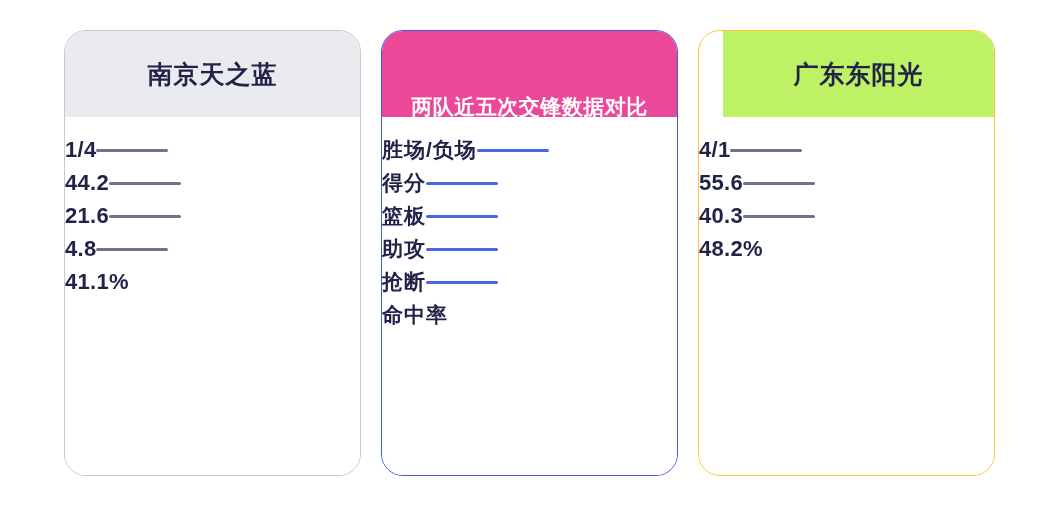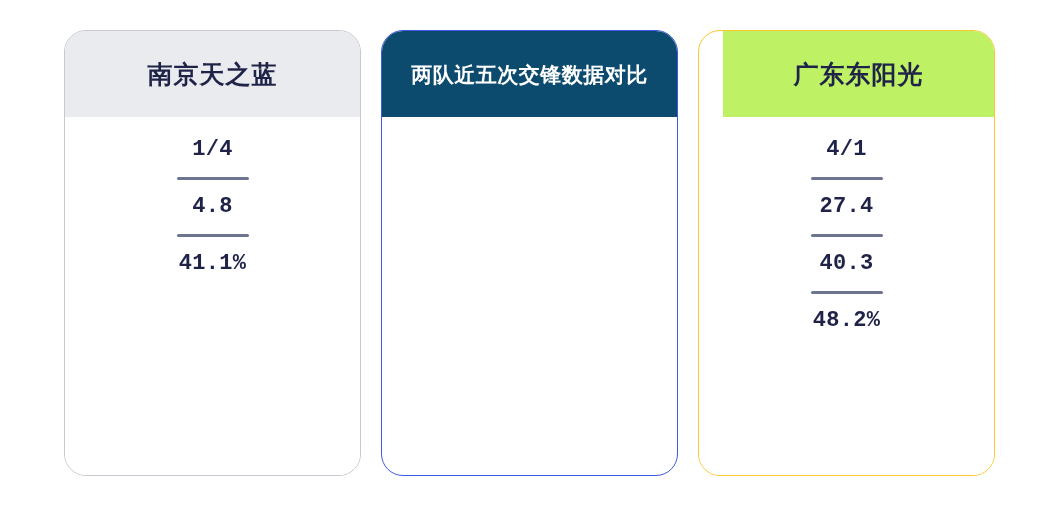--- a/index.html
+++ b/index.html
@@ -52,21 +52,22 @@
     height: 86px;
     flex: 0 0 86px;
     display: flex;
     align-items: center;
     justify-content: center;
   }
   .card-left .card-header {
     background: #eaebee;
   }
   .card-center .card-header {
-    background: #0c4a6e;
+    background: #ec4899;
+    align-items: flex-end;
   }
   .card-right .card-header {
     background: #bef264;
     margin-left: 24px;
   }
 
   .card-title {
     font-size: 25px;
     font-weight: bold;
     letter-spacing: 1px;
@@ -82,23 +83,21 @@
     display: flex;
     flex-direction: column;
     align-items: center;
     justify-content: flex-start;
     padding-top: 16px;
   }
 
   .stat-row {
     width: 100%;
     display: flex;
-    flex-direction: column;
-    align-items: center;
-    font-family: Liberation Mono, monospace;
+    align-items: center;
   }
 
   .stat-value {
     font-size: 22px;
     font-weight: bold;
     color: #1f2348;
     line-height: 1;
     height: 33px;
     display: flex;
     align-items: center;
@@ -128,47 +127,81 @@
   <div class="card card-left">
     <div class="card-header">
       <div class="card-title">南京天之蓝</div>
     </div>
     <div class="card-body">
       <div class="stat-row">
         <div class="stat-value">1/4</div>
         <div class="stat-sep sep-gray"></div>
       </div>
       <div class="stat-row">
+        <div class="stat-value">44.2</div>
+        <div class="stat-sep sep-gray"></div>
+      </div>
+      <div class="stat-row">
+        <div class="stat-value">21.6</div>
+        <div class="stat-sep sep-gray"></div>
+      </div>
+      <div class="stat-row">
         <div class="stat-value">4.8</div>
         <div class="stat-sep sep-gray"></div>
       </div>
       <div class="stat-row">
         <div class="stat-value">41.1%</div>
         <div class="stat-sep sep-hidden"></div>
       </div>
     </div>
   </div>
 
   <div class="card card-center">
     <div class="card-header">
       <div class="card-title">两队近五次交锋数据对比</div>
     </div>
+    <div class="card-body">
+      <div class="stat-row">
+        <div class="stat-value">胜场/负场</div>
+        <div class="stat-sep sep-blue"></div>
+      </div>
+      <div class="stat-row">
+        <div class="stat-value">得分</div>
+        <div class="stat-sep sep-blue"></div>
+      </div>
+      <div class="stat-row">
+        <div class="stat-value">篮板</div>
+        <div class="stat-sep sep-blue"></div>
+      </div>
+      <div class="stat-row">
+        <div class="stat-value">助攻</div>
+        <div class="stat-sep sep-blue"></div>
+      </div>
+      <div class="stat-row">
+        <div class="stat-value">抢断</div>
+        <div class="stat-sep sep-blue"></div>
+      </div>
+      <div class="stat-row">
+        <div class="stat-value">命中率</div>
+        <div class="stat-sep sep-hidden"></div>
+      </div>
+    </div>
   </div>
 
   <div class="card card-right">
     <div class="card-header">
       <div class="card-title">广东东阳光</div>
     </div>
     <div class="card-body">
       <div class="stat-row">
         <div class="stat-value">4/1</div>
         <div class="stat-sep sep-gray"></div>
       </div>
       <div class="stat-row">
-        <div class="stat-value">27.4</div>
+        <div class="stat-value">55.6</div>
         <div class="stat-sep sep-gray"></div>
       </div>
       <div class="stat-row">
         <div class="stat-value">40.3</div>
         <div class="stat-sep sep-gray"></div>
       </div>
       <div class="stat-row">
         <div class="stat-value">48.2%</div>
         <div class="stat-sep sep-hidden"></div>
       </div>

